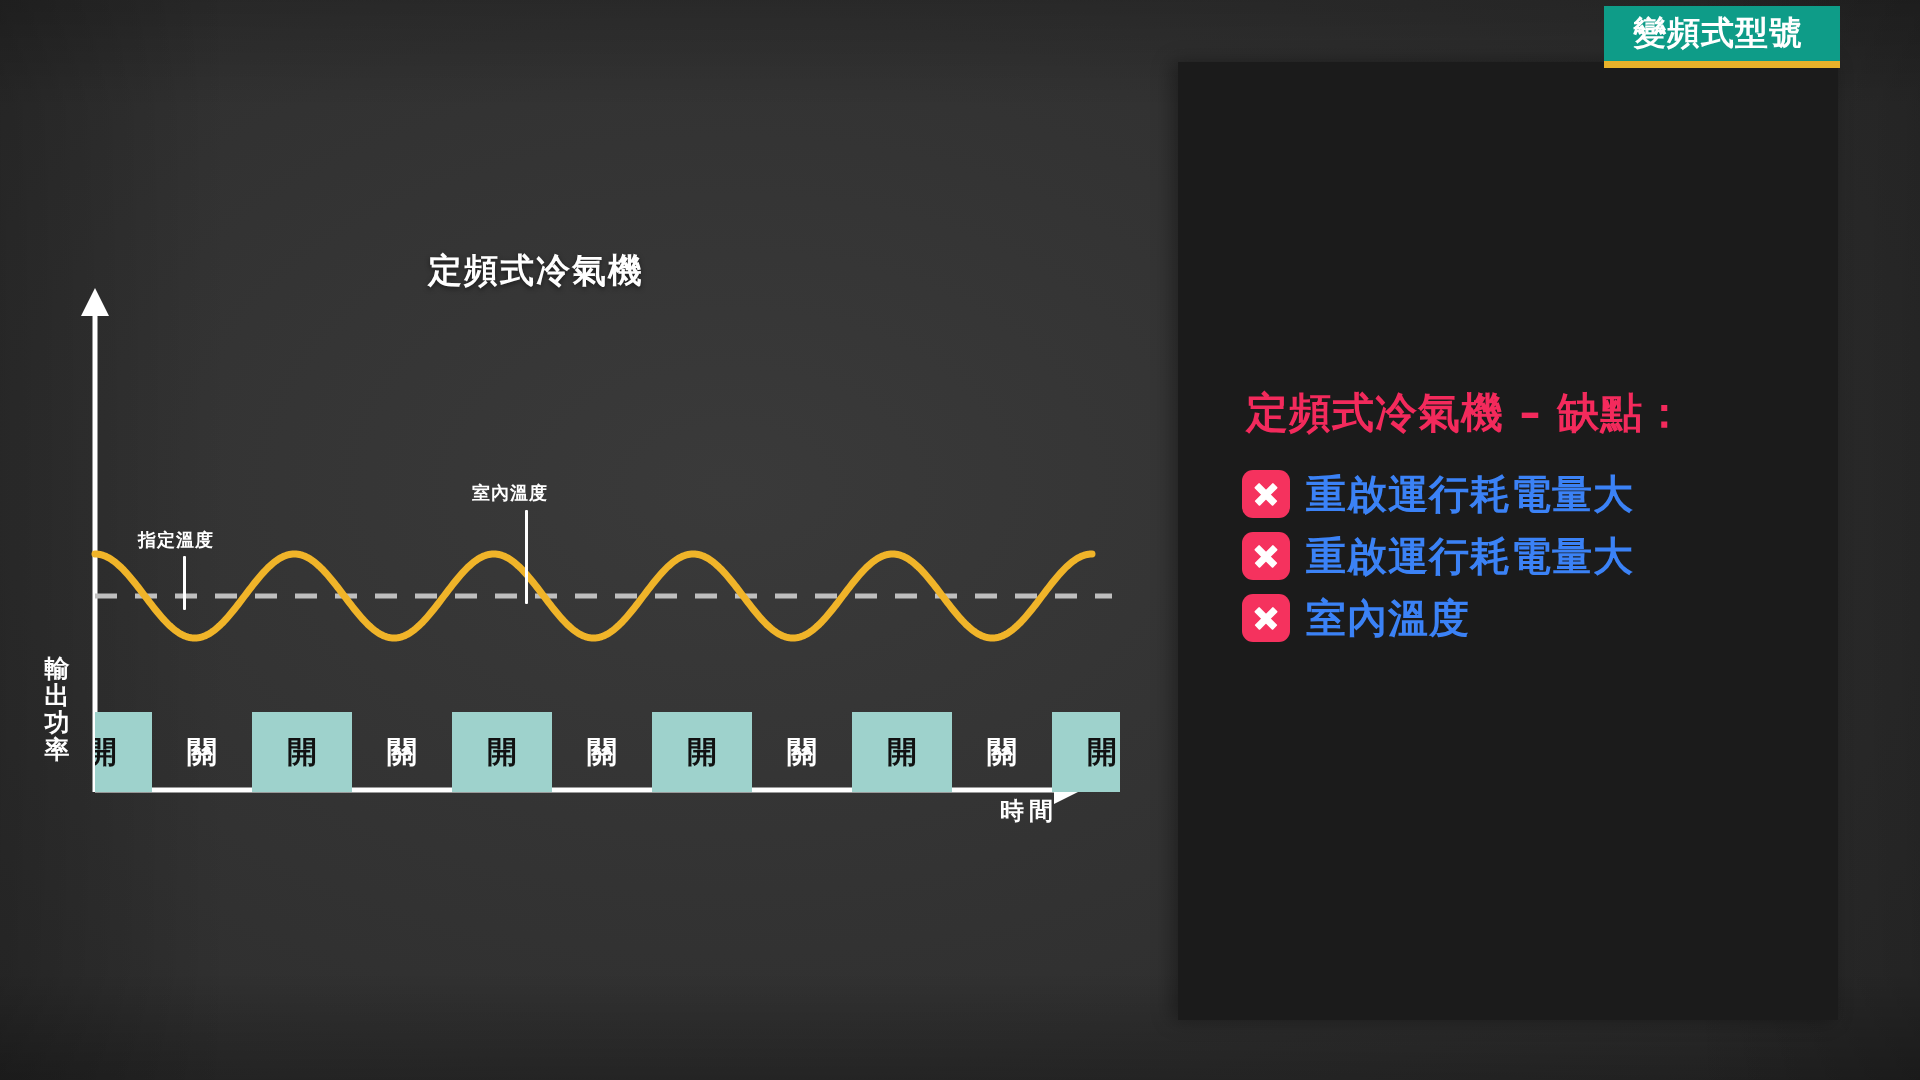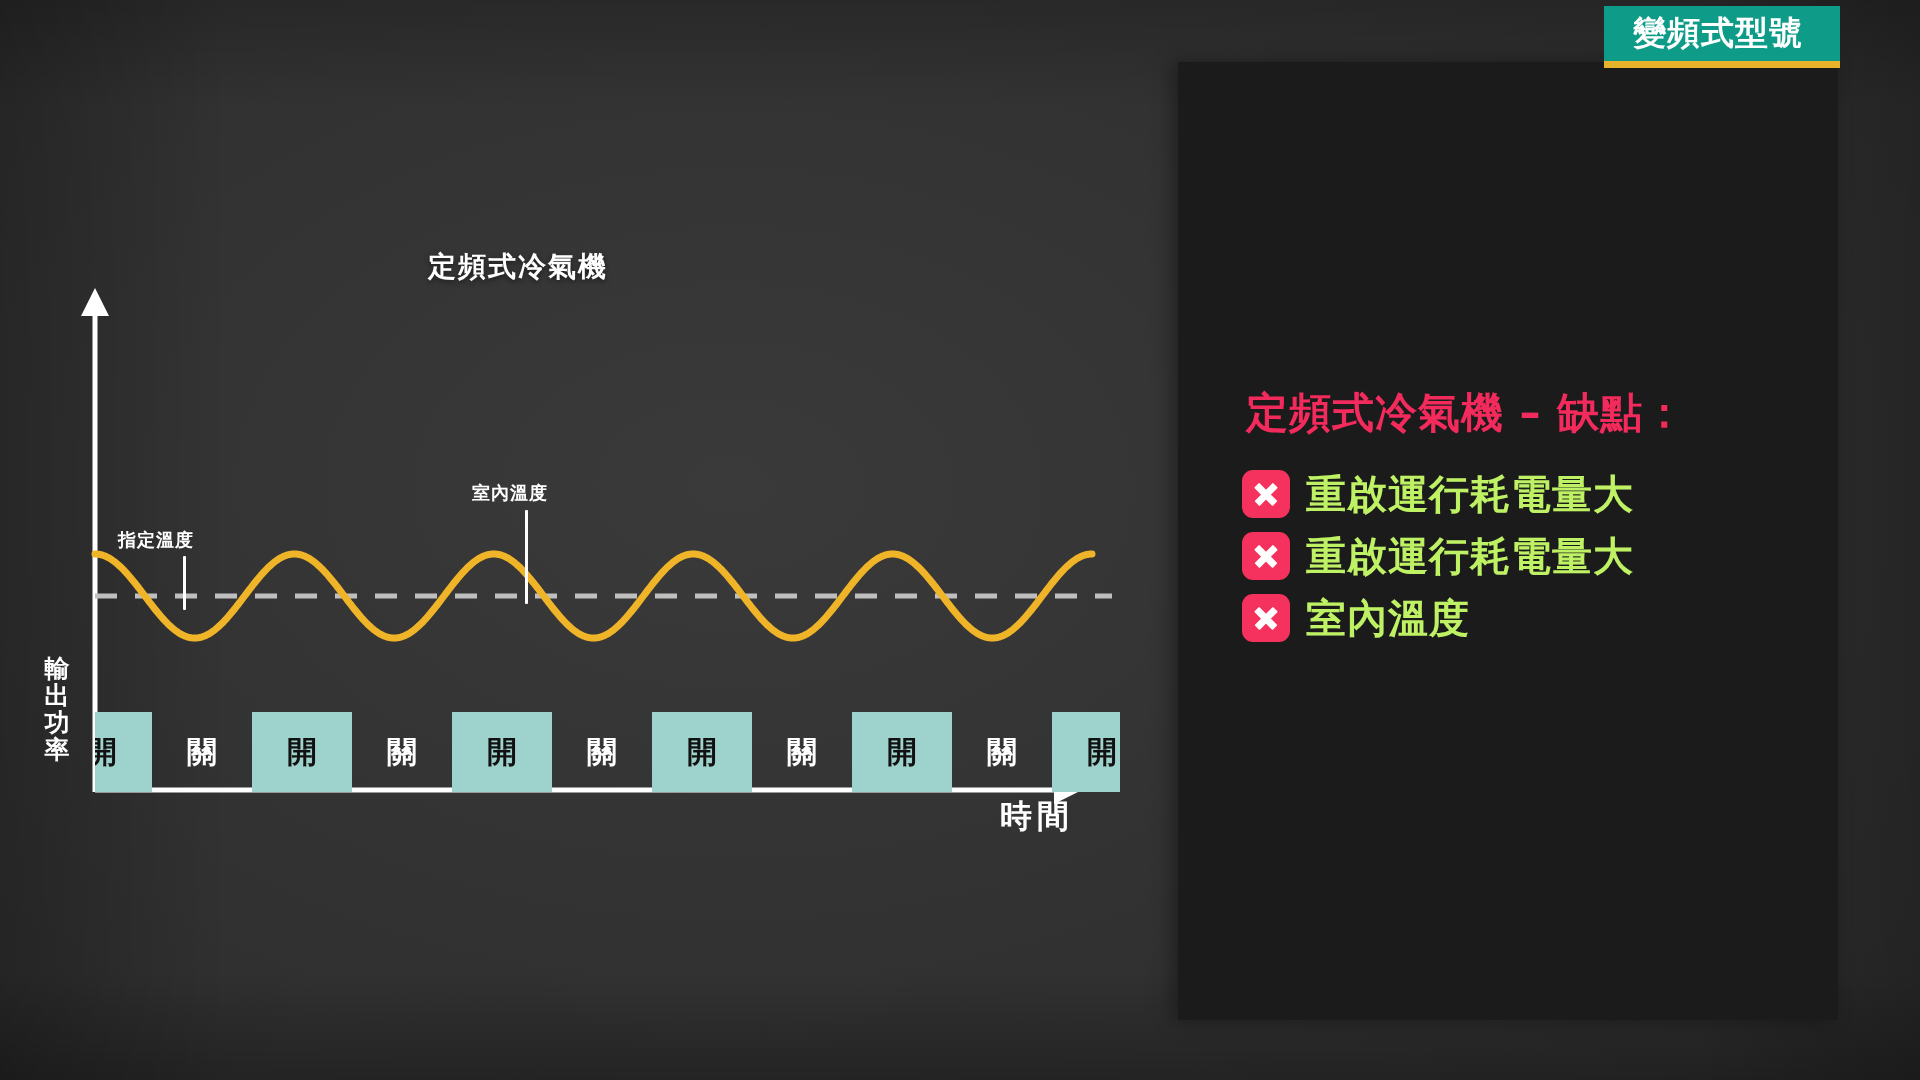--- a/index.html
+++ b/index.html
@@ -113,41 +113,41 @@
     background: #ffffff;
     border-radius: 1px;
     margin-left: -13px;
     margin-top: -3.25px;
   }
   .bullet-x::before { transform: rotate(45deg); }
   .bullet-x::after  { transform: rotate(-45deg); }
   .bullet-text {
     font-size: 40px;
     font-weight: bold;
-    color: #bef264;
+    color: #3b82f6;
     letter-spacing: 1px;
     line-height: 1;
     white-space: nowrap;
   }
 
   
   #chart-area {
     position: absolute;
     left: 0;
     top: 0;
     width: 1178px;
     height: 1080px;
     z-index: 10;
   }
 
   #chart-title {
     position: absolute;
     left: 428px;
     top: 248px;
-    font-size: 28px;
+    font-size: 34px;
     font-weight: bold;
     color: #ffffff;
     letter-spacing: 2px;
     white-space: nowrap;
     text-shadow: 0 2px 5px rgba(0,0,0,0.5);
   }
 
   
   #ylabel {
     position: absolute;
@@ -160,37 +160,37 @@
     line-height: 1.08;
     text-align: center;
     letter-spacing: 0;
   }
   #ylabel span { display: block; }
 
   #xlabel {
     position: absolute;
     left: 1000px;
     top: 795px;
-    font-size: 32px;
+    font-size: 24px;
     font-weight: bold;
     color: #ffffff;
     letter-spacing: 5px;
     white-space: nowrap;
   }
 
   
   .annot {
     position: absolute;
     font-size: 18px;
     font-weight: bold;
     color: #ffffff;
     white-space: nowrap;
     letter-spacing: 1px;
   }
-  #annot-set  { left: 118px; top: 528px; text-align: right; }
+  #annot-set  { left: 138px; top: 528px; text-align: right; }
   #annot-room { left: 472px; top: 481px; }
 
   .leader {
     position: absolute;
     width: 3px;
     background: #ffffff;
     border-radius: 1px;
   }
   #leader-set  { left: 183px; top: 556px;  height: 54px; }
   #leader-room { left: 525px; top: 510px;  height: 94px; }

